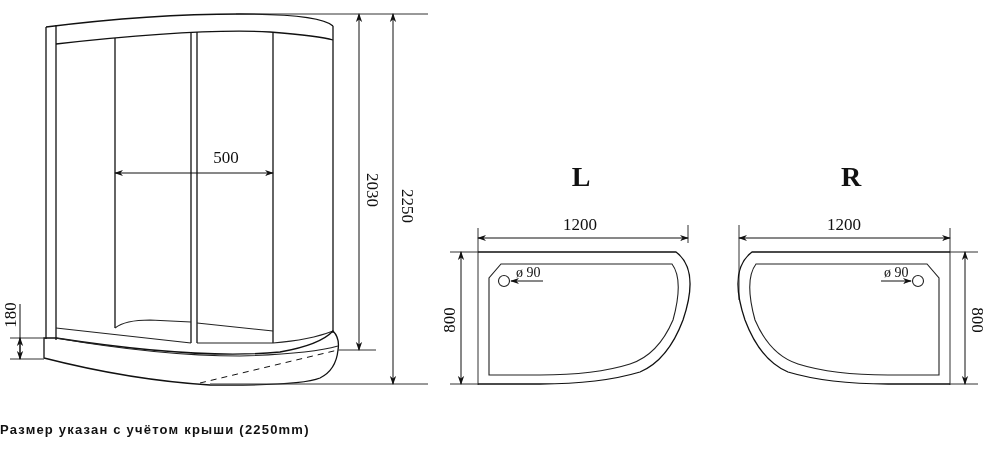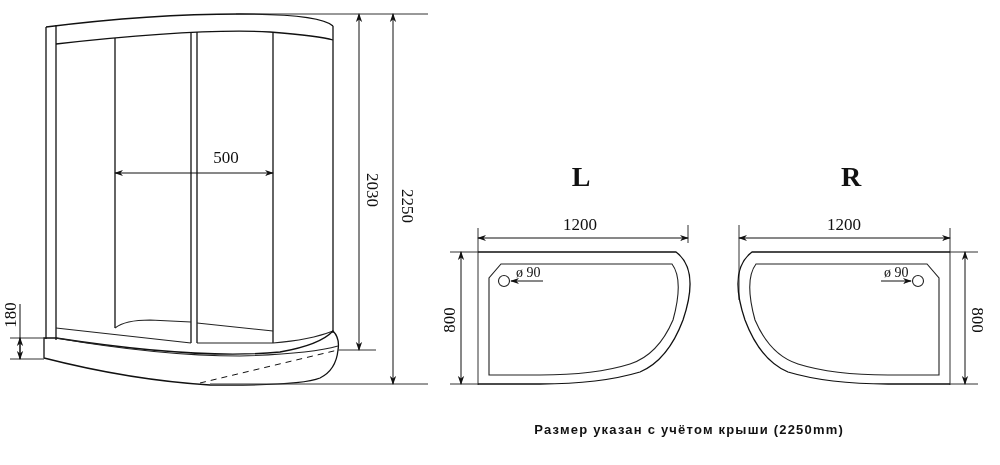--- a/index.html
+++ b/index.html
@@ -8,21 +8,21 @@
     svg text { font-family: "Liberation Serif", "DejaVu Serif", serif; fill: #111; }
     .ln { stroke: #111; stroke-width: 1.3; fill: none; }
     .ln2 { stroke: #222; stroke-width: 1.1; fill: none; }
     .dim { stroke: #111; stroke-width: 1; fill: none; }
     .ext { stroke: #333; stroke-width: 1; fill: none; }
     .dash { stroke: #111; stroke-width: 1; fill: none; stroke-dasharray: 6 5; }
     .lbl { font-size: 17px; }
     .big { font-size: 28px; font-weight: bold; }
     .small { font-size: 14px; }
     #caption {
-      position: absolute; left: 0; width: 844px; top: 422px; text-align: right;
+      position: absolute; left: 0; width: 844px; top: 422px; text-align: left;
       font-family: "Liberation Sans", "DejaVu Sans", sans-serif; font-weight: bold;
       font-size: 13px; letter-spacing: 1.2px; color: #111;
     }
   </style>
 </head>
 <body>
 
 <svg id="canvas" viewBox="0 0 1000 465" xmlns="http://www.w3.org/2000/svg">
   <defs>
     <marker id="arr" viewBox="0 0 10 10" refX="9" refY="5" markerWidth="9" markerHeight="9" orient="auto-start-reverse">

